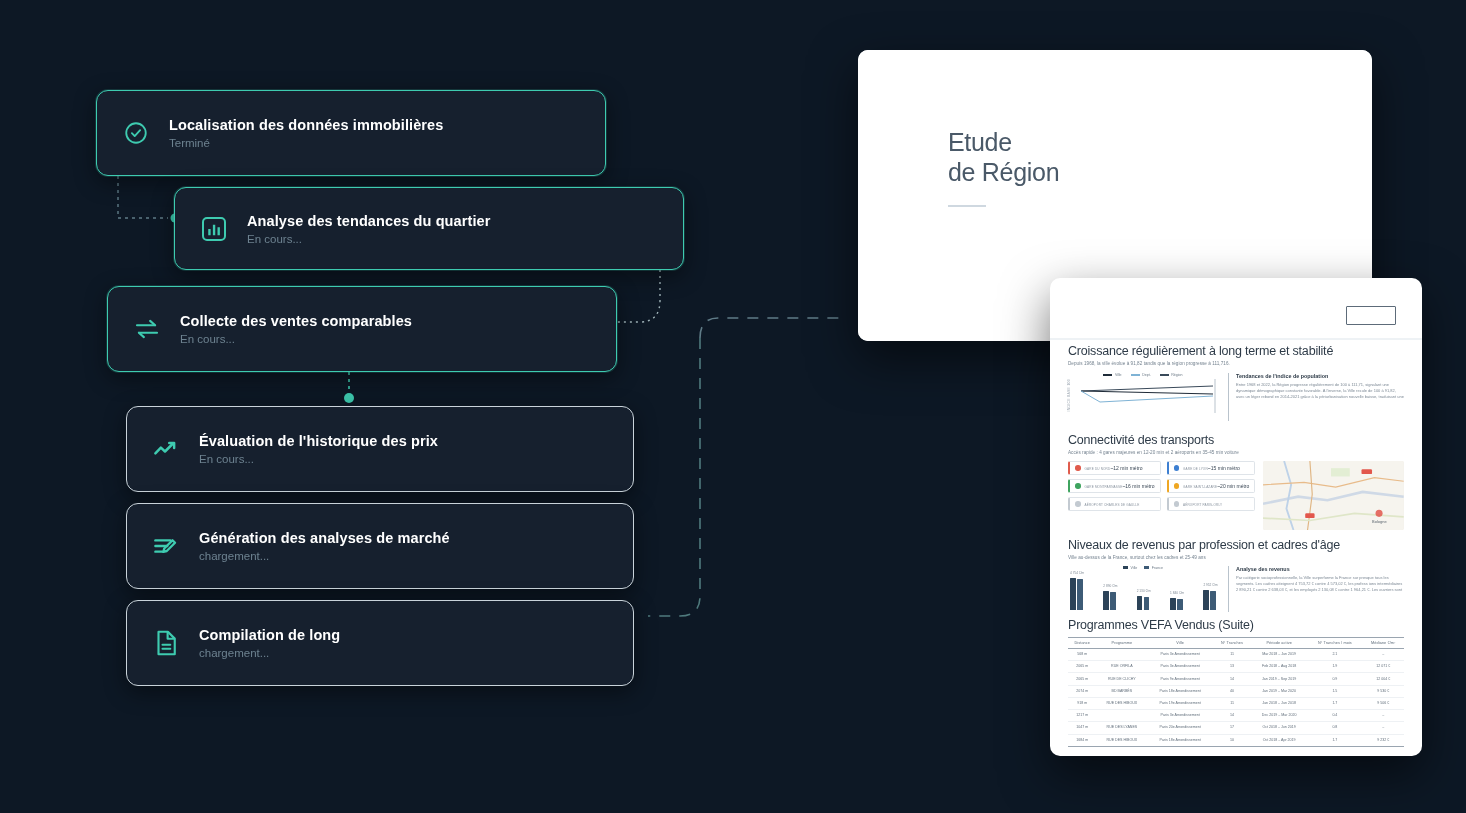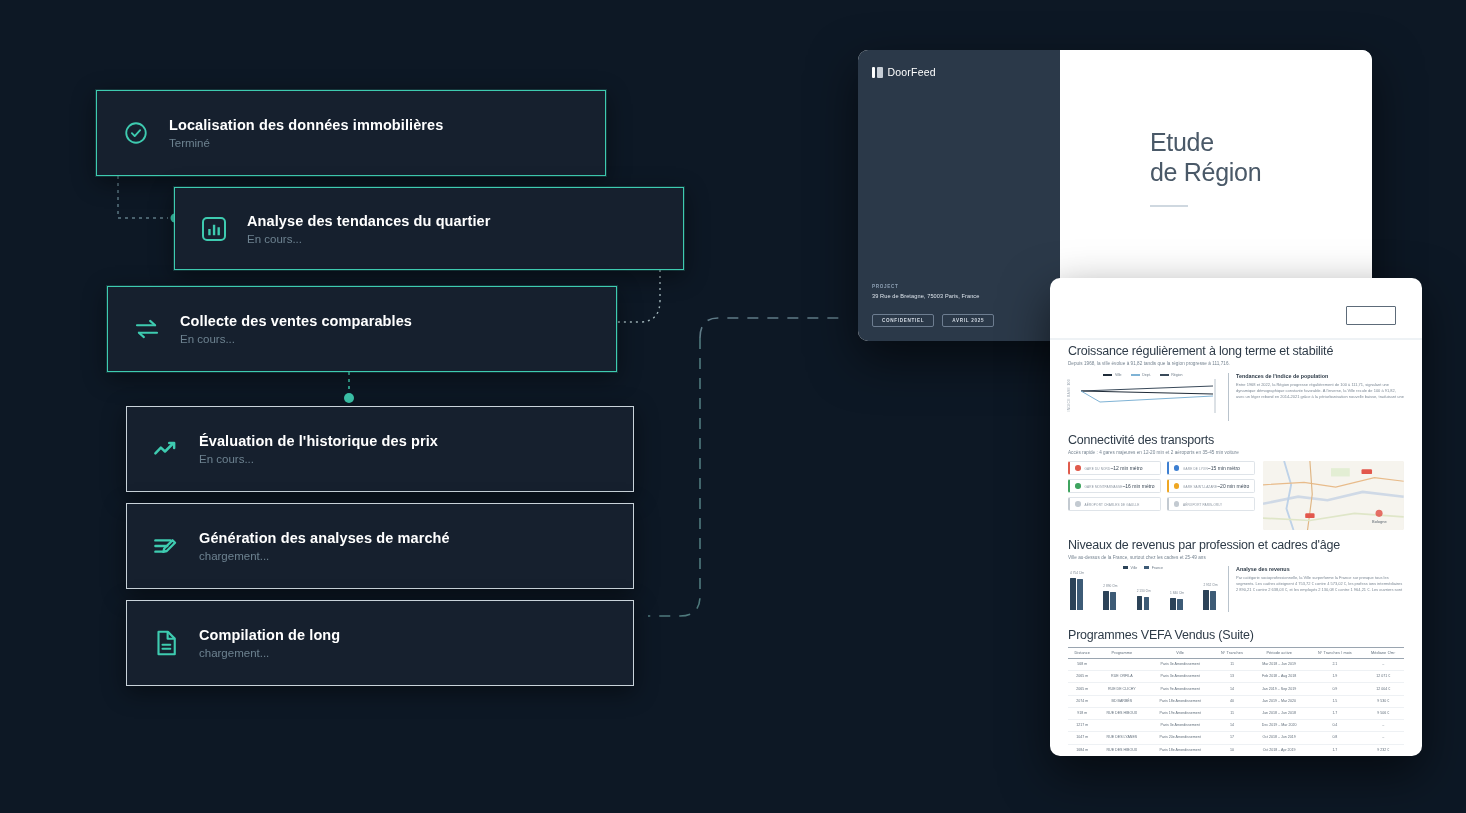--- a/index.html
+++ b/index.html
@@ -8,21 +8,21 @@
     background:#0d1825;
     font-family:"Liberation Sans",sans-serif;
     overflow:hidden;position:relative;
   }
   .stage{position:absolute;inset:0;}
 
   
   .card{
     position:absolute;
     background:#16202e;
-    border-radius:0;
+    border-radius:12px;
     display:flex;align-items:center;
     box-sizing:border-box;
     padding:0 22px;
     z-index:5;
   }
   .card.accent{border:1.5px solid #3ecbb0;box-shadow:0 0 0 1px rgba(62,203,176,.18), 0 6px 22px rgba(0,0,0,.45);}
   .card.pale{border:1.5px solid #c9d3da;box-shadow:0 6px 22px rgba(0,0,0,.45);}
   .card-ico{
     width:34px;height:34px;flex:0 0 34px;
     margin-right:16px;
@@ -244,37 +244,20 @@
       </svg>
     </div>
     <div class="card-txt">
       <div class="card-title">Compilation de long</div>
       <div class="card-sub">chargement...</div>
     </div>
   </div>
 
   <div class="doc" id="docCover">
     <div class="cover-wrap">
-      <div class="cover-left">
-        <div class="logo">
-          <span class="logo-mark">
-              <i></i>
-              <i class="b"></i>
-            </span>
-          <span class="logo-text">DoorFeed</span>
-        </div>
-        <div class="cover-meta">
-          <div class="lbl">PROJECT</div>
-          <div class="addr">39 Rue de Bretagne, 75003 Paris, France</div>
-        </div>
-        <div class="cover-badges">
-          <span class="badge">CONFIDENTIEL</span>
-          <span class="badge">AVRIL 2025</span>
-        </div>
-      </div>
       <div class="cover-right">
         <div class="cover-title">
           <div>Etude</div>
           <div>de Région</div>
         </div>
         <div class="cover-rule"></div>
       </div>
     </div>
   </div>
 
@@ -414,21 +397,21 @@
                 </div>
             </div>
           </div>
           <div class="note-box">
             <div class="note-h">Analyse des revenus</div>
             <div class="note-p">Par catégorie socioprofessionnelle, la Ville surperforme la France sur presque tous les segments. Les cadres atteignent 4 753,72 € contre 4 573,02 €, les profess ions intermédiaires 2 890,21 € contre 2 638,03 €, et les employés 2 130,08 € contre 1 964,21 €. Les ouvriers sont</div>
           </div>
         </div>
       </div>
 
-      <div class="sec" style="margin-top:16px">
+      <div class="sec" style="margin-top:6px">
         <div class="sec-h">Programmes VEFA Vendus (Suite)</div>
         <table class="tbl">
           <thead>
             <tr>
               <th>Distance</th>
               <th>Programme</th>
               <th>Ville</th>
               <th>N° Tranches</th>
               <th>Période active</th>
               <th>N° Tranches / mois</th>

